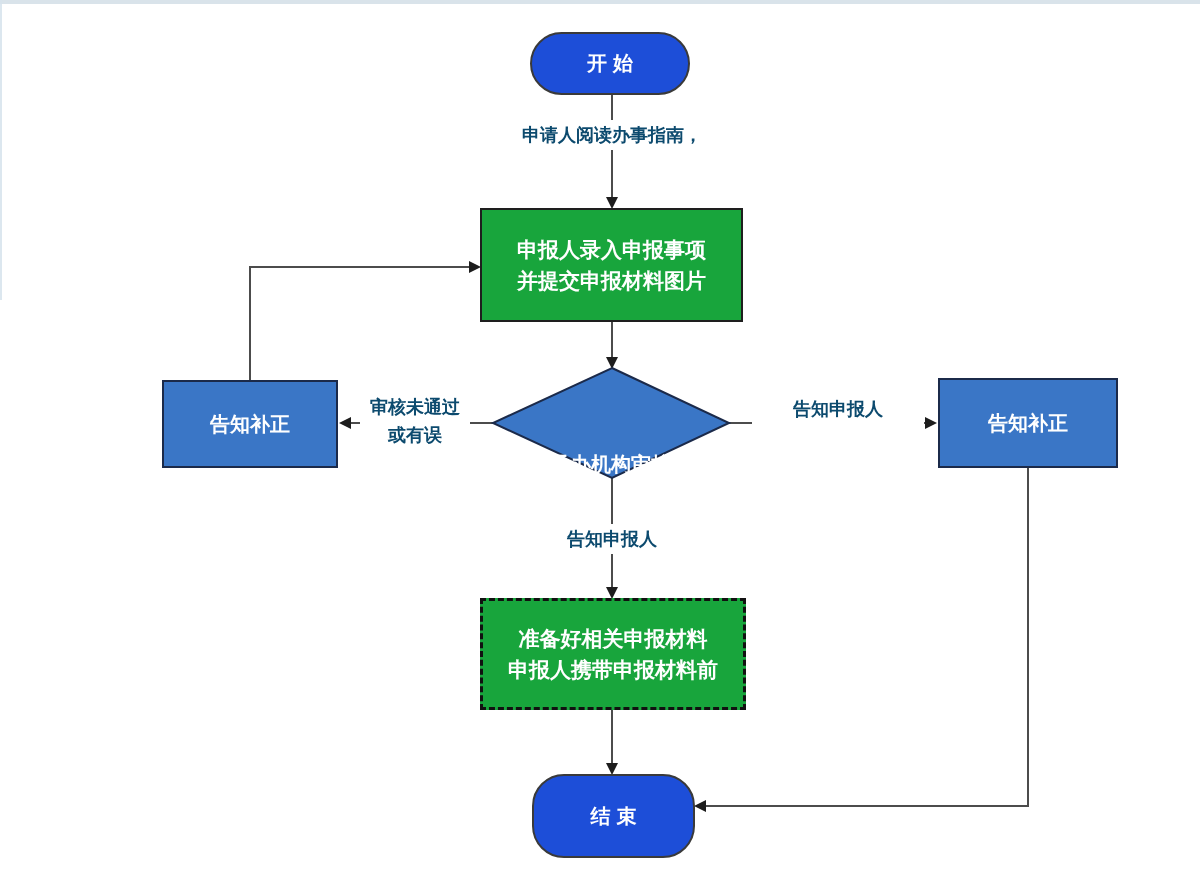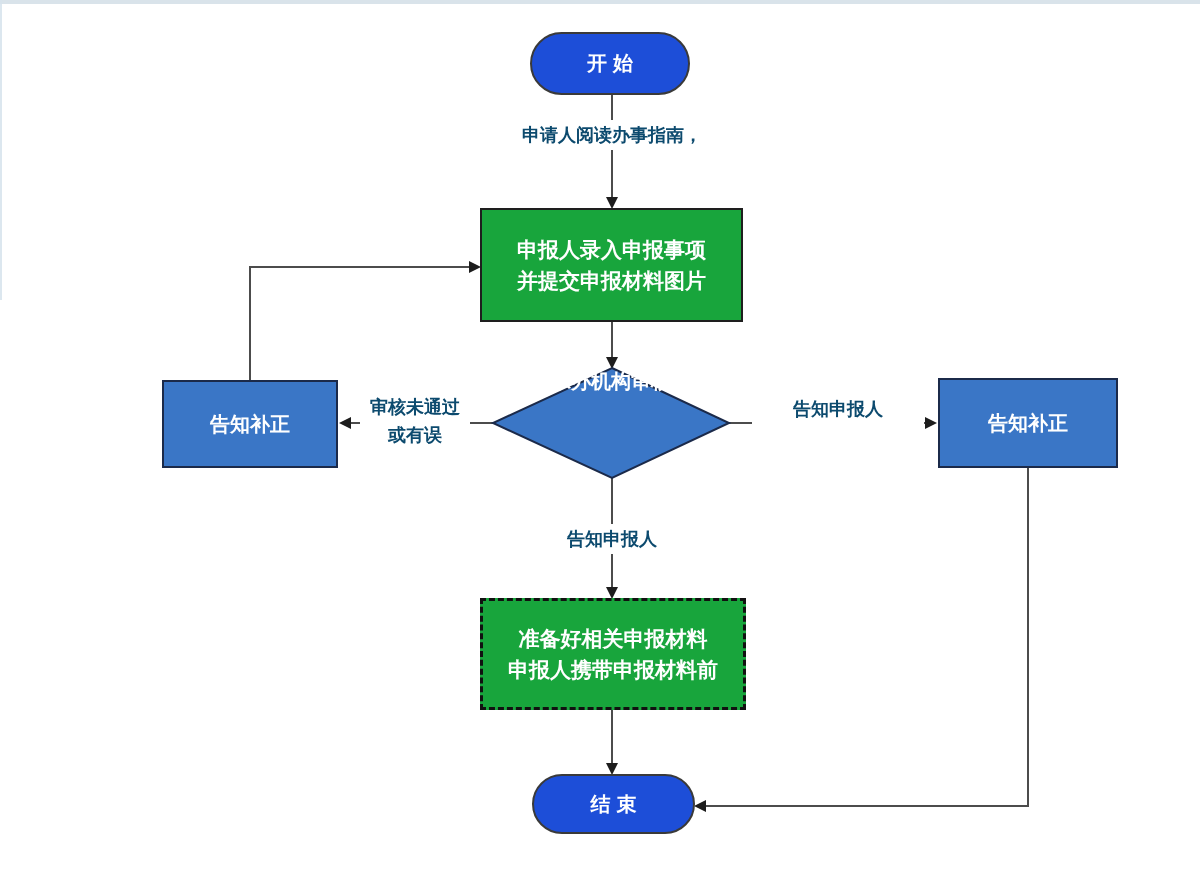--- a/index.html
+++ b/index.html
@@ -11,32 +11,32 @@
 
   .connector-layer{position:absolute;left:0;top:0;width:1200px;height:880px;}
 
   .node{position:absolute;box-sizing:border-box;display:flex;flex-direction:column;
         align-items:center;justify-content:center;color:#ffffff;font-weight:700;
         text-align:center;}
 
   .terminator{background:#1d4ed8;border:2px solid #3a3a3a;border-radius:32px;
               font-size:20px;letter-spacing:6px;padding-left:6px;}
   .node-start{left:530px;top:32px;width:160px;height:63px;}
-  .node-end{left:532px;top:774px;width:163px;height:60px;}
+  .node-end{left:532px;top:774px;width:163px;height:84px;}
 
   .process-green{background:#18A53C;border:2px solid #1e1e1e;font-size:21px;line-height:31px;}
   .node-entry{left:480px;top:208px;width:263px;height:114px;}
   .node-onsite{left:480px;top:598px;width:266px;height:112px;border:3px dashed #111111;}
 
   .process-blue{background:#3A76C6;border:2px solid #1b2a4a;font-size:20px;}
   .node-notify-fix{left:162px;top:380px;width:176px;height:88px;}
   .node-notify-applicant{left:938px;top:378px;width:180px;height:90px;}
 
   .diamond-label{position:absolute;left:493px;top:368px;width:236px;height:110px;
-                 display:flex;align-items:flex-start;justify-content:center;
+                 display:flex;align-items:flex-end;justify-content:center;
                  color:#ffffff;font-weight:700;font-size:20px;}
 
   .edge-label{position:absolute;background:#ffffff;color:#0c4a6e;font-weight:700;
               font-size:18px;line-height:28px;text-align:center;padding:1px 0;}
   .label-note{left:452px;top:120px;width:320px;}
   .label-incomplete{left:360px;top:392px;width:110px;}
   .label-rejected{left:752px;top:394px;width:172px;}
   .label-approved{left:566px;top:524px;width:92px;}
 </style>
 </head>

